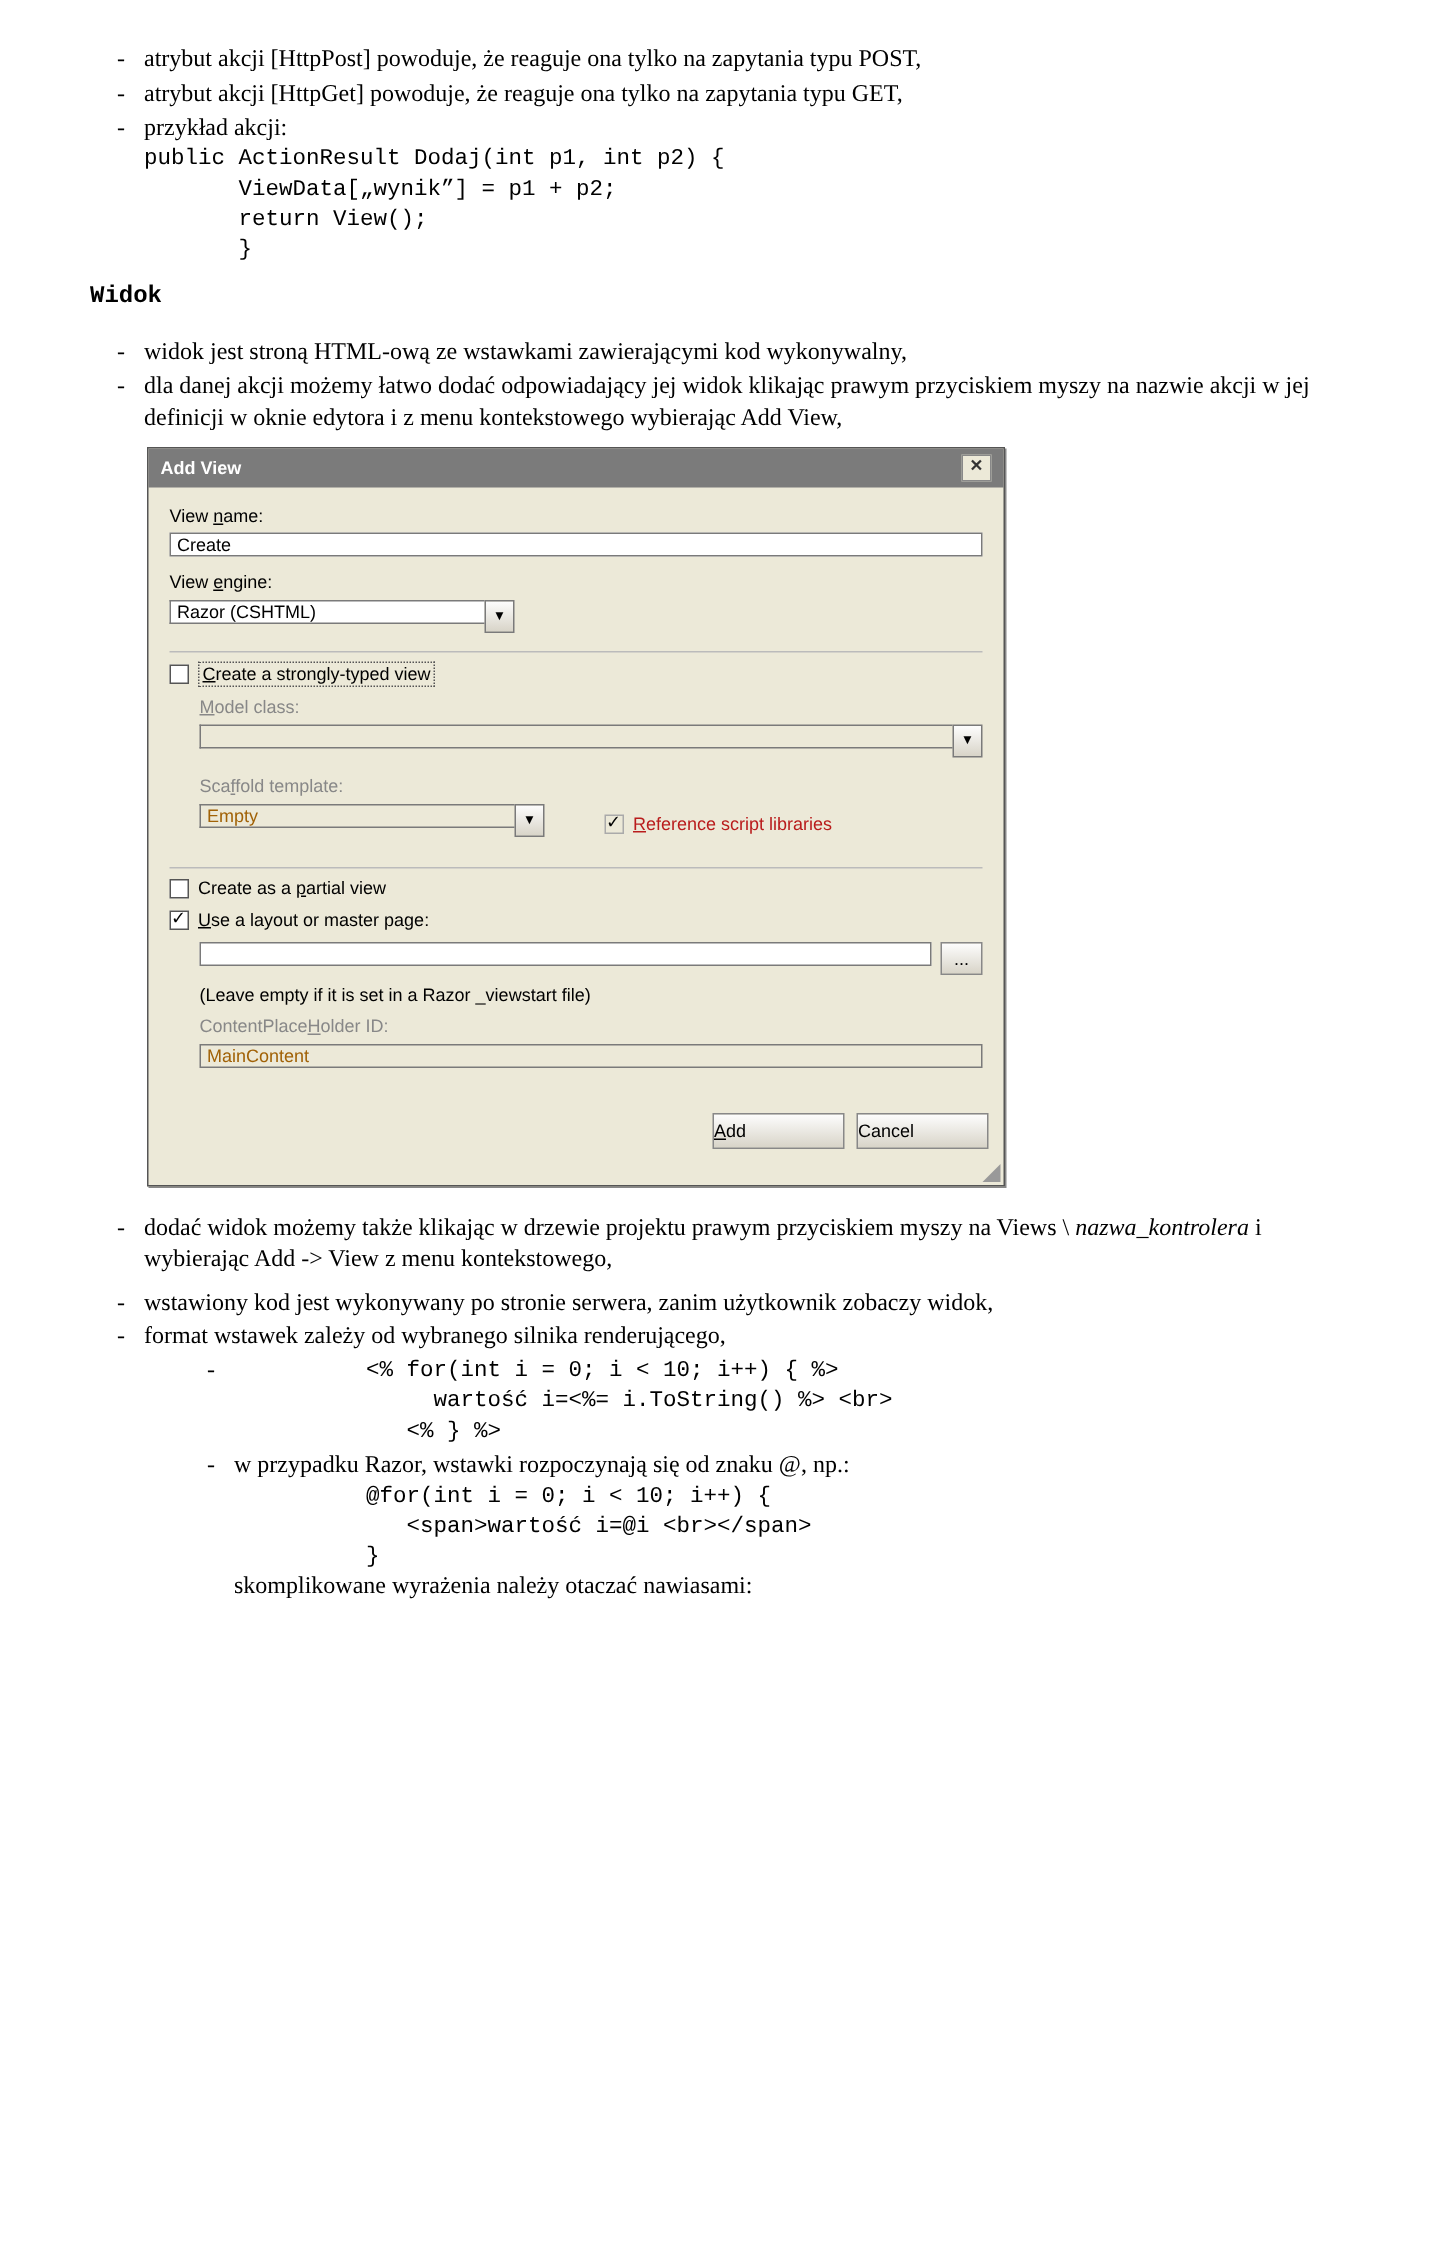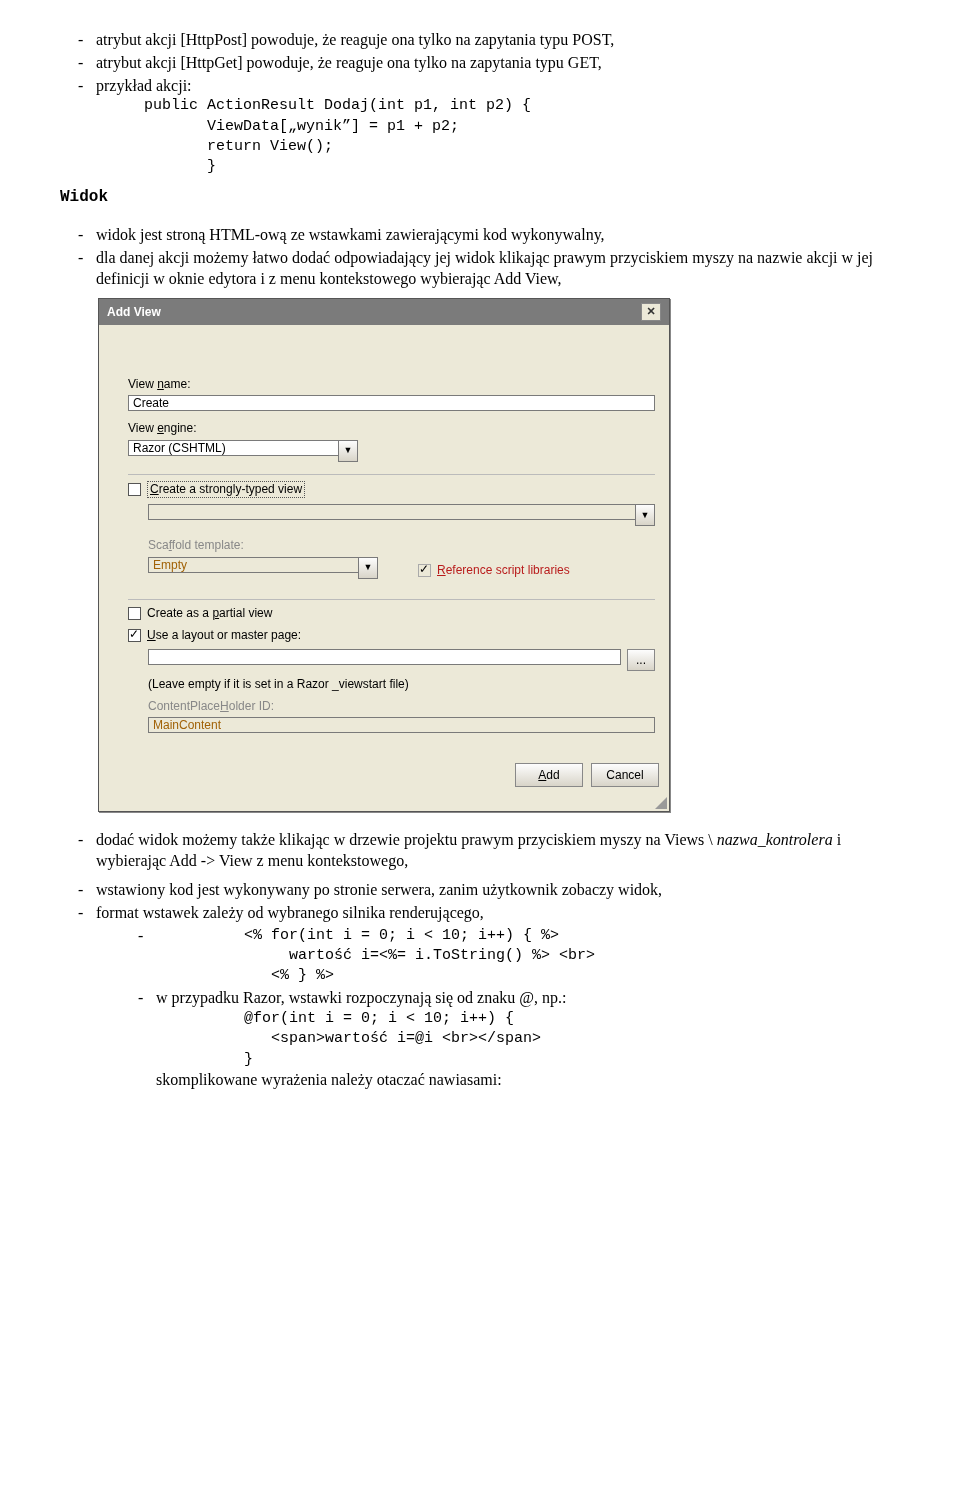--- a/index.html
+++ b/index.html
@@ -34,21 +34,20 @@
   .heading {
     font-weight: bold;
     margin-top: 10px;
     margin-bottom: 17px;
     font-family: Liberation Mono, monospace;
   }
   .code-block {
     font-family: "Courier New", monospace;
     font-size: 15px;
     white-space: pre;
-    margin-left: 48px;
     line-height: 1.35;
   }
   .code-block.inner {
     margin-left: 88px;
   }
   .italic { font-style: italic; }
 
   
   .dialog {
     width: 570px;
@@ -73,22 +72,21 @@
     width: 18px; height: 16px;
     background: #ece9d8;
     border: 1px solid #888;
     font-family: Arial;
     font-size: 11px;
     text-align: center;
     line-height: 14px;
     color: #333;
   }
   .dialog-body {
-    padding: 12px 14px 8px 29px;
-    margin-top: 40px;
+    padding: 12px 14px 8px 14px;
   }
   .dlabel {
     display: block;
     margin-bottom: 3px;
   }
   .dlabel.disabled { color: #888; }
   .dinput {
     width: 100%;
     height: 16px;
     border: 1px solid #7a7a7a;
@@ -153,24 +151,23 @@
     line-height:20px;
     box-sizing:border-box;
   }
   .dialog-foot {
     display:flex;
     justify-content:flex-end;
     gap:8px;
     padding: 4px 10px 10px 10px;
   }
   .btn {
-    width:68px; height:24px;
+    width:88px; height:24px;
     border:1px solid #888;
     background: linear-gradient(#fdfdfd,#d8d4c8);
-    text-align:center;
     line-height:22px;
     box-sizing:border-box;
   }
   .resize {
     text-align:right;
     padding: 0 2px 2px 0;
     line-height:6px;
   }
   .resize span {
     display:inline-block;
@@ -215,20 +212,21 @@
       <input class="dinput" value="Razor (CSHTML)" style="">
       <div class="arrow">▼</div>
     </div>
 
     <div class="hline"></div>
     <div class="checkrow">
       <div class="checkbox"></div>
       <span class="focus-rect"><u class="hk">C</u>reate a strongly-typed view</span>
     </div>
     <div class="indent-block">
+      <span class="dlabel disabled"><u class="hk">M</u>odel class:</span>
       <div class="dselect">
         <input class="dinput disabled" disabled="" style="">
         <div class="arrow">▼</div>
       </div>
       <span class="dlabel disabled">Sca<u class="hk">f</u>fold template:</span>
       <div class="row2">
         <div class="dselect short">
           <input class="dinput disabled" disabled="" value="Empty" style="">
           <div class="arrow">▼</div>
         </div>

